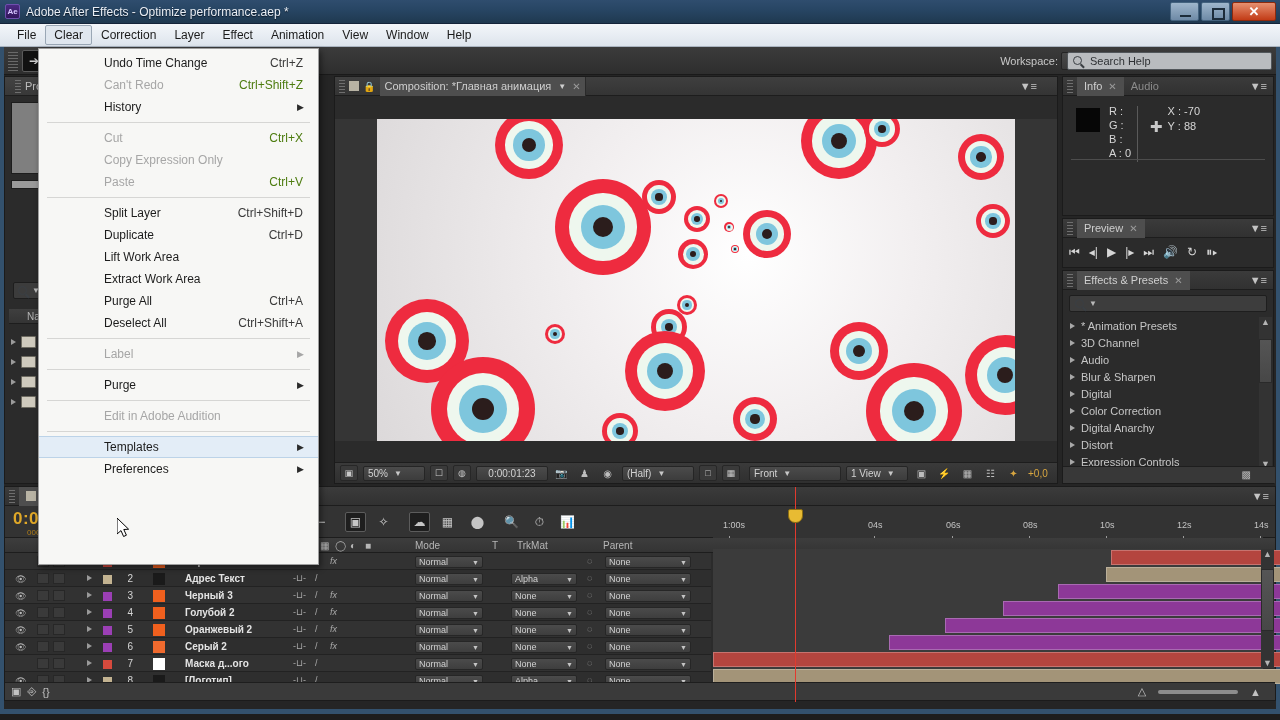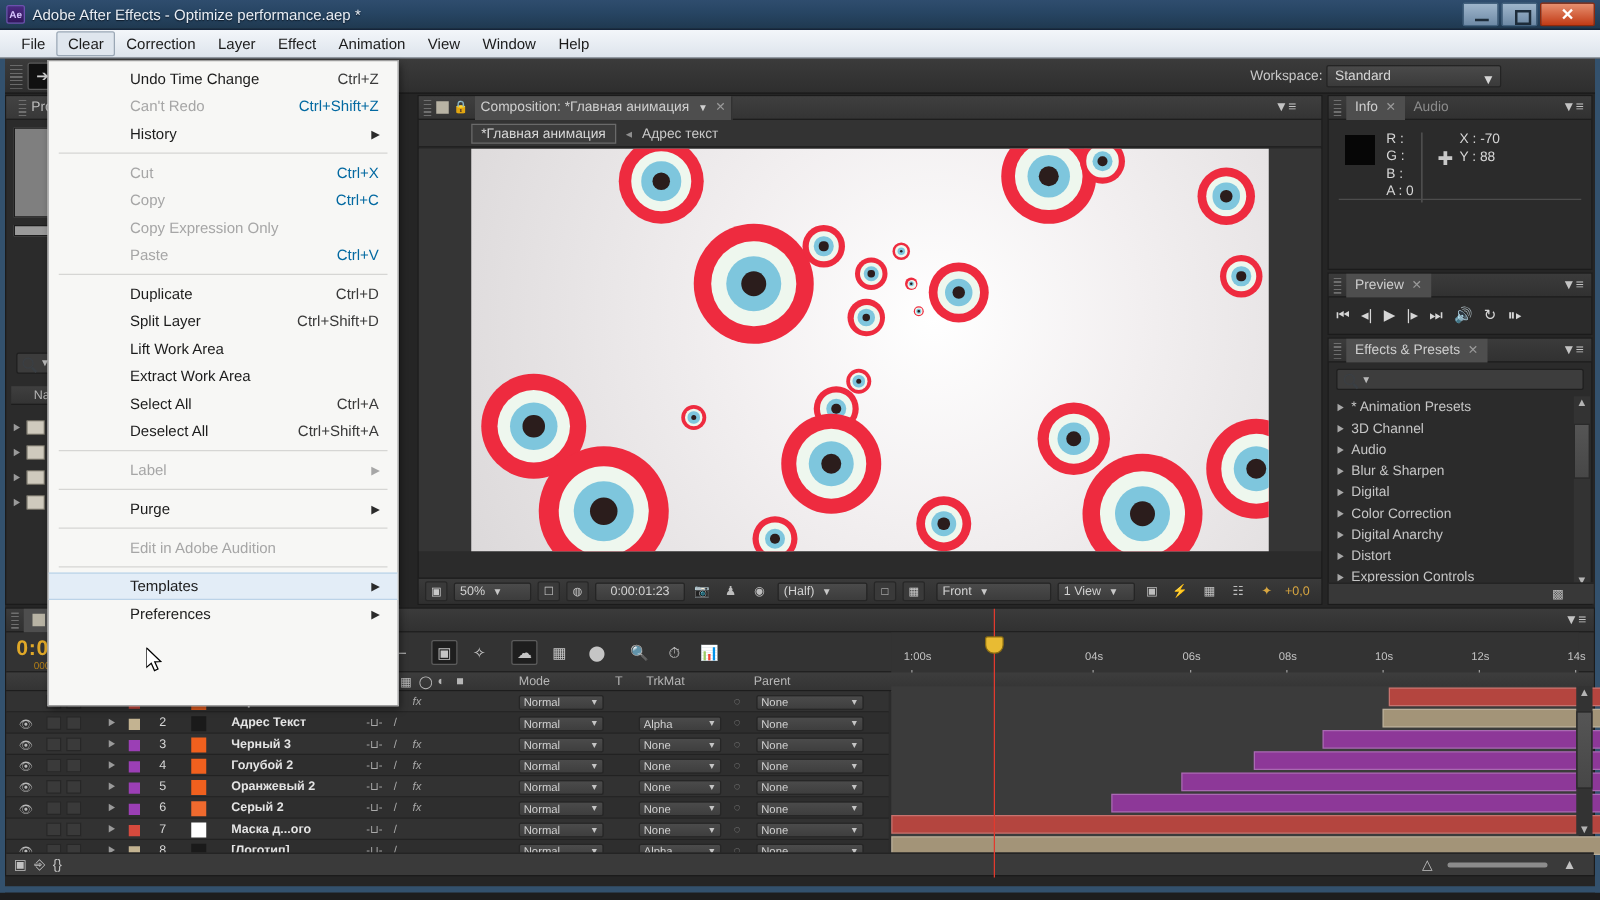--- a/index.html
+++ b/index.html
@@ -206,21 +206,21 @@
 
   
   #editmenu { position:absolute; left:38px; top:48px; width:281px; height:517px;
     background:#f7f7f5; border:1px solid #9e9e9e; box-shadow:2px 3px 6px rgba(0,0,0,.45);
     z-index:500; padding:3px 0; }
   .mrow { height:22px; display:flex; align-items:center; position:relative;
     color:#1c1c1c; font-size:12px; padding-left:65px; }
   .mrow.dis { color:#a6a6a6; }
   .mrow.hl { background:#e3edf7; border-top:1px solid #bcd3e8; border-bottom:1px solid #bcd3e8; }
   .mshort { position:absolute; right:15px; color:#3a3a3a; font-size:12px; }
-  .mrow.dis .mshort { color:#0369a1; }
+  .mrow.dis .mshort { color:#4d7c0f; }
   .msub { position:absolute; right:14px; color:#2a2a2a; font-size:9px; }
   .mrow.dis .msub { color:#a6a6a6; }
   .msep { height:1px; background:#d6d6d4; margin:4px 8px 4px 8px; }
   #cursor { position:absolute; left:117px; top:518px; z-index:600; }
 </style>
 </head>
 <body>
 
 <div id="titlebar">
   <div id="ae-logo">Ae</div>
@@ -247,20 +247,24 @@
 <div id="outerframe"></div>
 
 <div id="toolbar">
   <div id="grip"></div>
   <div class="tool sel">➔</div>
   <div id="ws-label">Workspace:</div>
   <div id="ws-select">
     <span>Standard</span>
     <span class="arrow">▼</span>
   </div>
+  <div id="search-help">
+    <span class="mag"></span>
+    <span>Search Help</span>
+  </div>
 </div>
 
 <div id="leftpanel">
   <div id="proj-tab">
     <span class="tabgrip"></span>
     <span>Project</span>
   </div>
   <div id="proj-thumb"></div>
   <div id="proj-thumb-bar"></div>
   <div id="proj-search" style="display:flex;align-items:center;padding-left:4px;">
@@ -292,25 +296,20 @@
   <div id="comp-tabrow">
     <span class="tabgrip"></span>
     <span class="tabcolor"></span>
     <span style="color:#cfcfcf;font-size:10px;margin-right:5px;">🔒</span>
     <div id="comp-tab">
       <span>Composition: *Главная анимация</span>
       <span class="arrow" style="margin-left:7px;font-size:8px;">▼</span>
       <span class="tabx">✕</span>
     </div>
     <span id="comp-menu-btn">▼≡</span>
-  </div>
-  <div id="comp-crumbs">
-    <span id="crumb-active">*Главная анимация</span>
-    <span class="crumb-sep">◂</span>
-    <span class="crumb">Адрес текст</span>
   </div>
   <div id="viewport">
     <div id="canvas">
         <div class="circ" style="left: 118px; top: -8px; width: 68px; height: 68px; background: rgb(238, 43, 63);"></div>
         <div class="circ" style="left: 128.2px; top: 2.2px; width: 47.6px; height: 47.6px; background: rgb(238, 247, 238);"></div>
         <div class="circ" style="left: 136.36px; top: 10.36px; width: 31.28px; height: 31.28px; background: rgb(126, 198, 221);"></div>
         <div class="circ" style="left: 144.86px; top: 18.86px; width: 14.28px; height: 14.28px; background: rgb(43, 29, 28);"></div>
         <div class="circ" style="left: 178px; top: 60px; width: 96px; height: 96px; background: rgb(238, 43, 63);"></div>
         <div class="circ" style="left: 192.4px; top: 74.4px; width: 67.2px; height: 67.2px; background: rgb(238, 247, 238);"></div>
         <div class="circ" style="left: 203.92px; top: 85.92px; width: 44.16px; height: 44.16px; background: rgb(126, 198, 221);"></div>
@@ -867,47 +866,43 @@
     <div class="mrow">
       <span>History</span>
       <span class="msub">▶</span>
     </div>
     <div class="msep"></div>
     <div class="mrow dis">
       <span>Cut</span>
       <span class="mshort">Ctrl+X</span>
     </div>
     <div class="mrow dis">
-      <span>Copy</span>
-      <span class="mshort">Ctrl+C</span>
-    </div>
-    <div class="mrow dis">
       <span>Copy Expression Only</span>
     </div>
     <div class="mrow dis">
       <span>Paste</span>
       <span class="mshort">Ctrl+V</span>
     </div>
     <div class="msep"></div>
     <div class="mrow">
+      <span>Split Layer</span>
+      <span class="mshort">Ctrl+Shift+D</span>
+    </div>
+    <div class="mrow">
       <span>Duplicate</span>
       <span class="mshort">Ctrl+D</span>
     </div>
     <div class="mrow">
-      <span>Split Layer</span>
-      <span class="mshort">Ctrl+Shift+D</span>
-    </div>
-    <div class="mrow">
       <span>Lift Work Area</span>
     </div>
     <div class="mrow">
       <span>Extract Work Area</span>
     </div>
     <div class="mrow">
-      <span>Select All</span>
+      <span>Purge All</span>
       <span class="mshort">Ctrl+A</span>
     </div>
     <div class="mrow">
       <span>Deselect All</span>
       <span class="mshort">Ctrl+Shift+A</span>
     </div>
     <div class="msep"></div>
     <div class="mrow dis">
       <span>Label</span>
       <span class="msub">▶</span>

